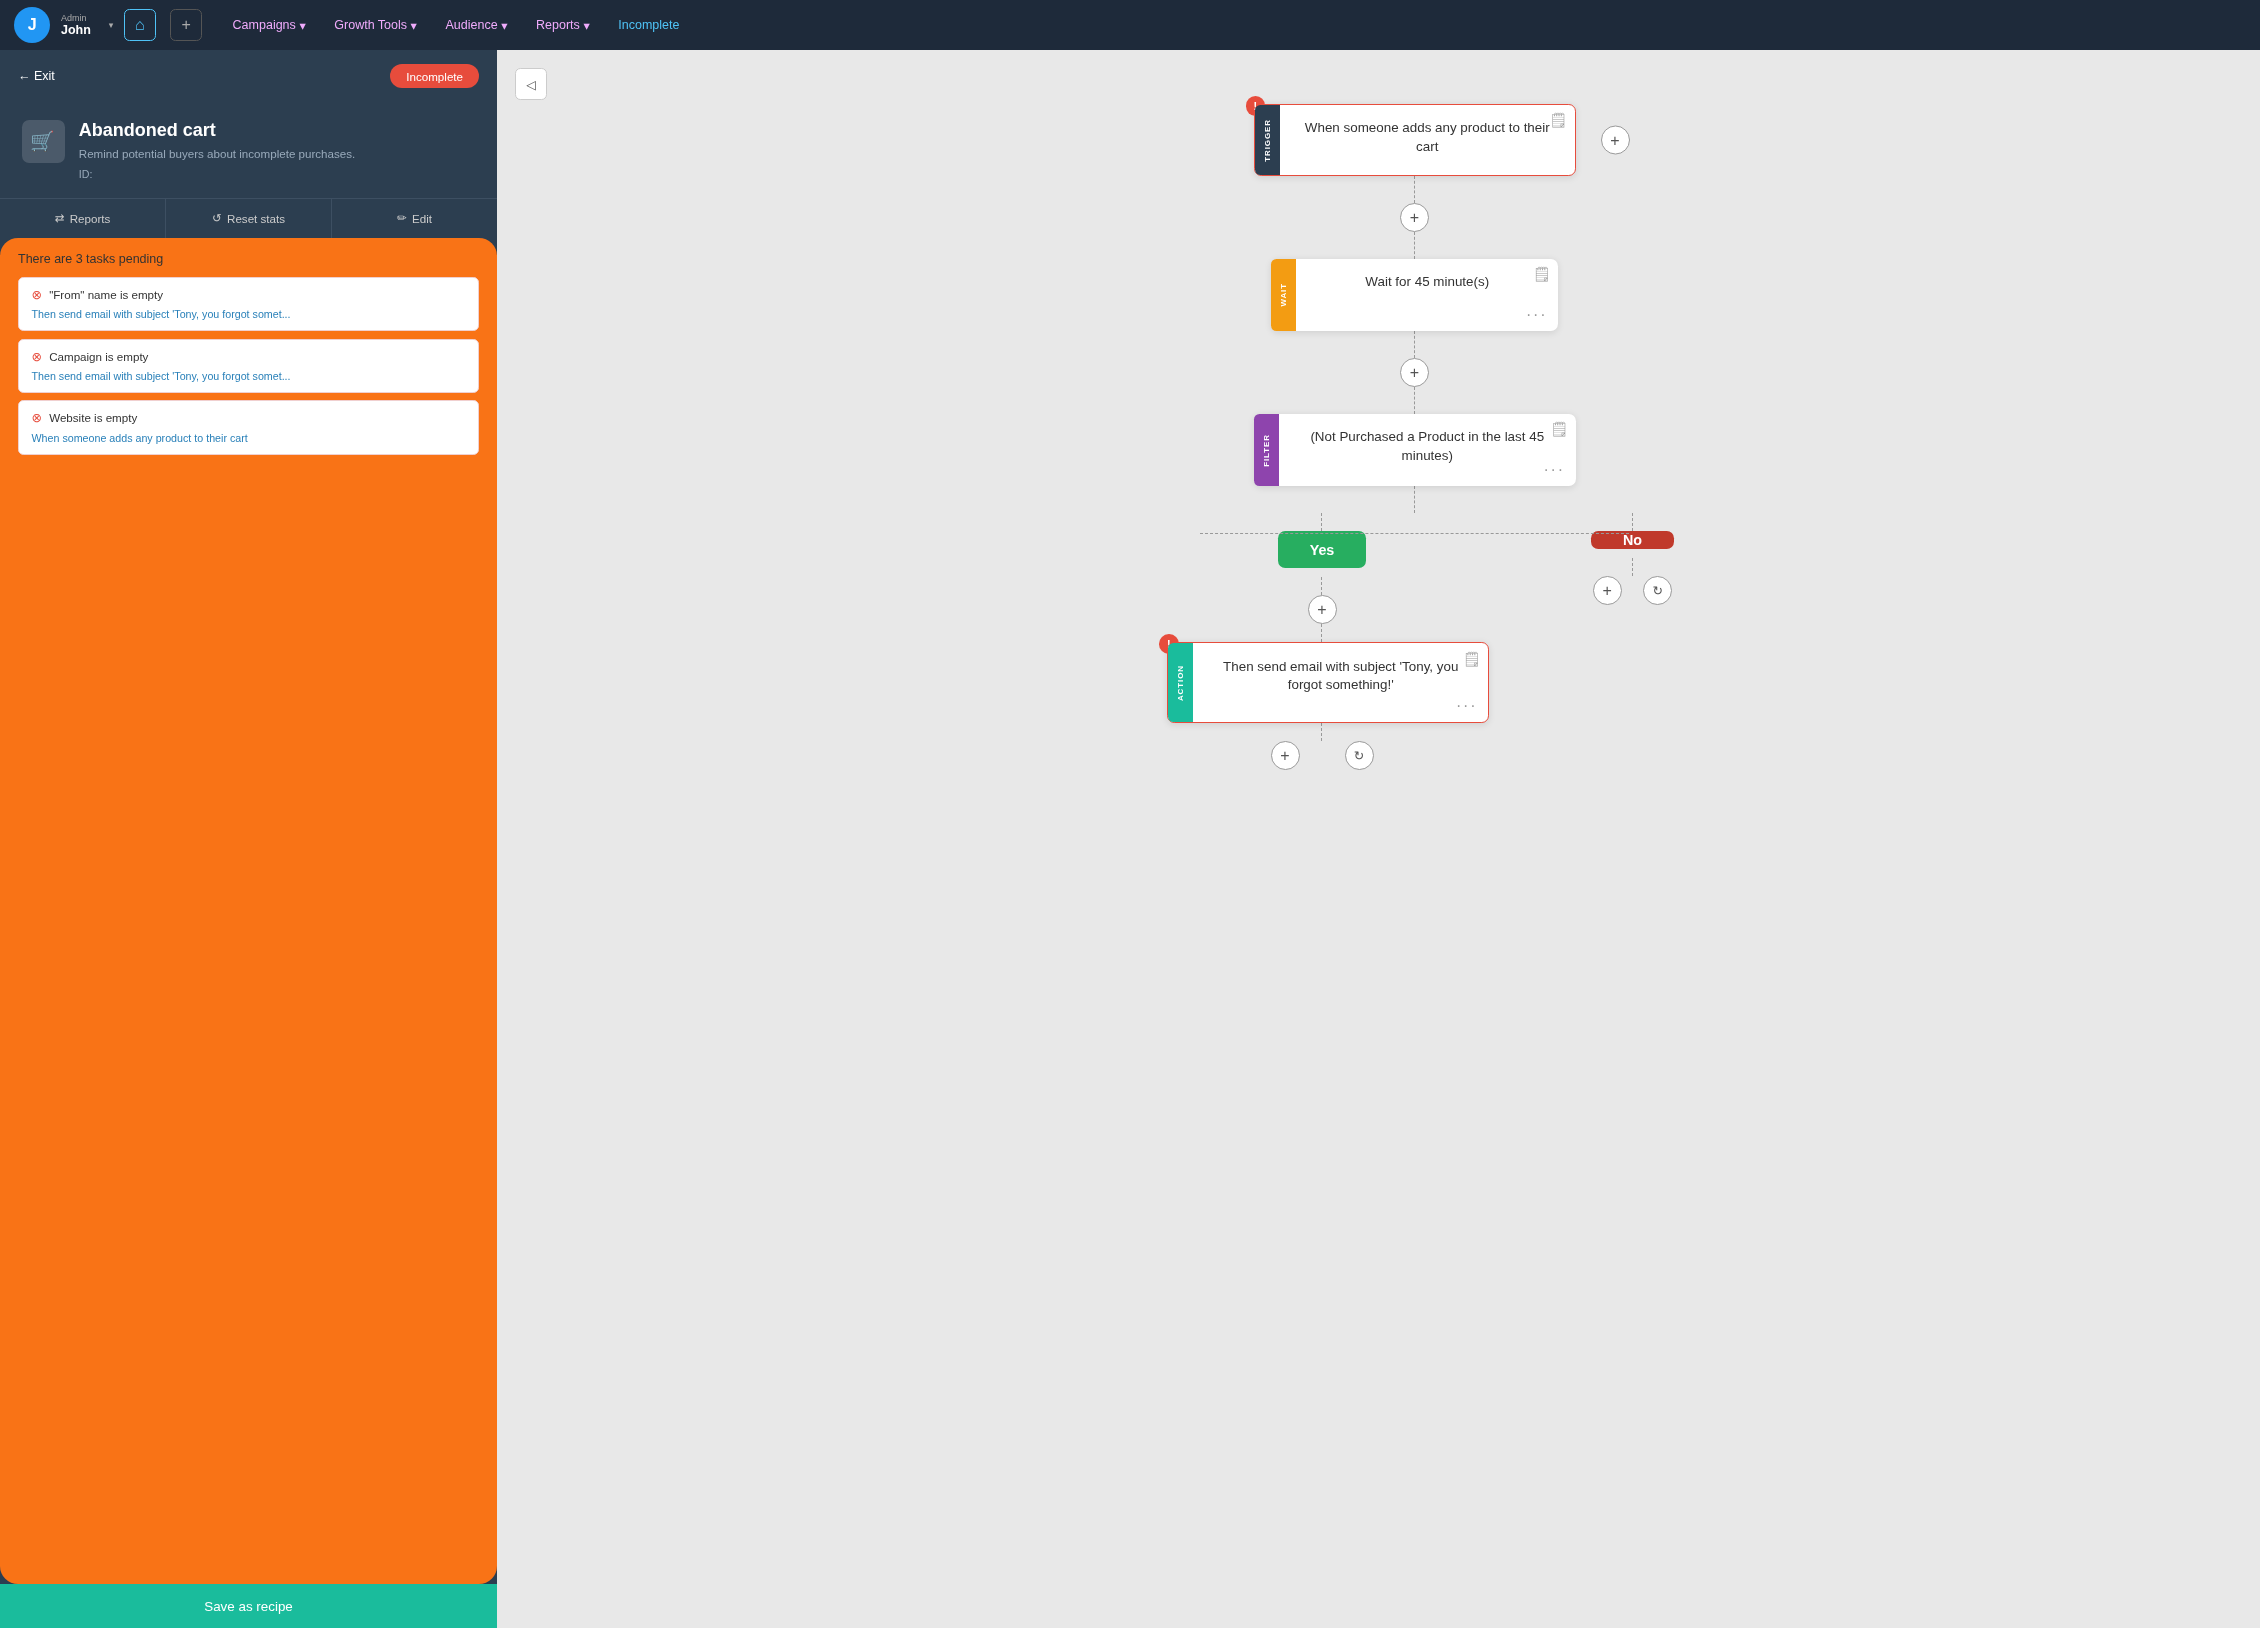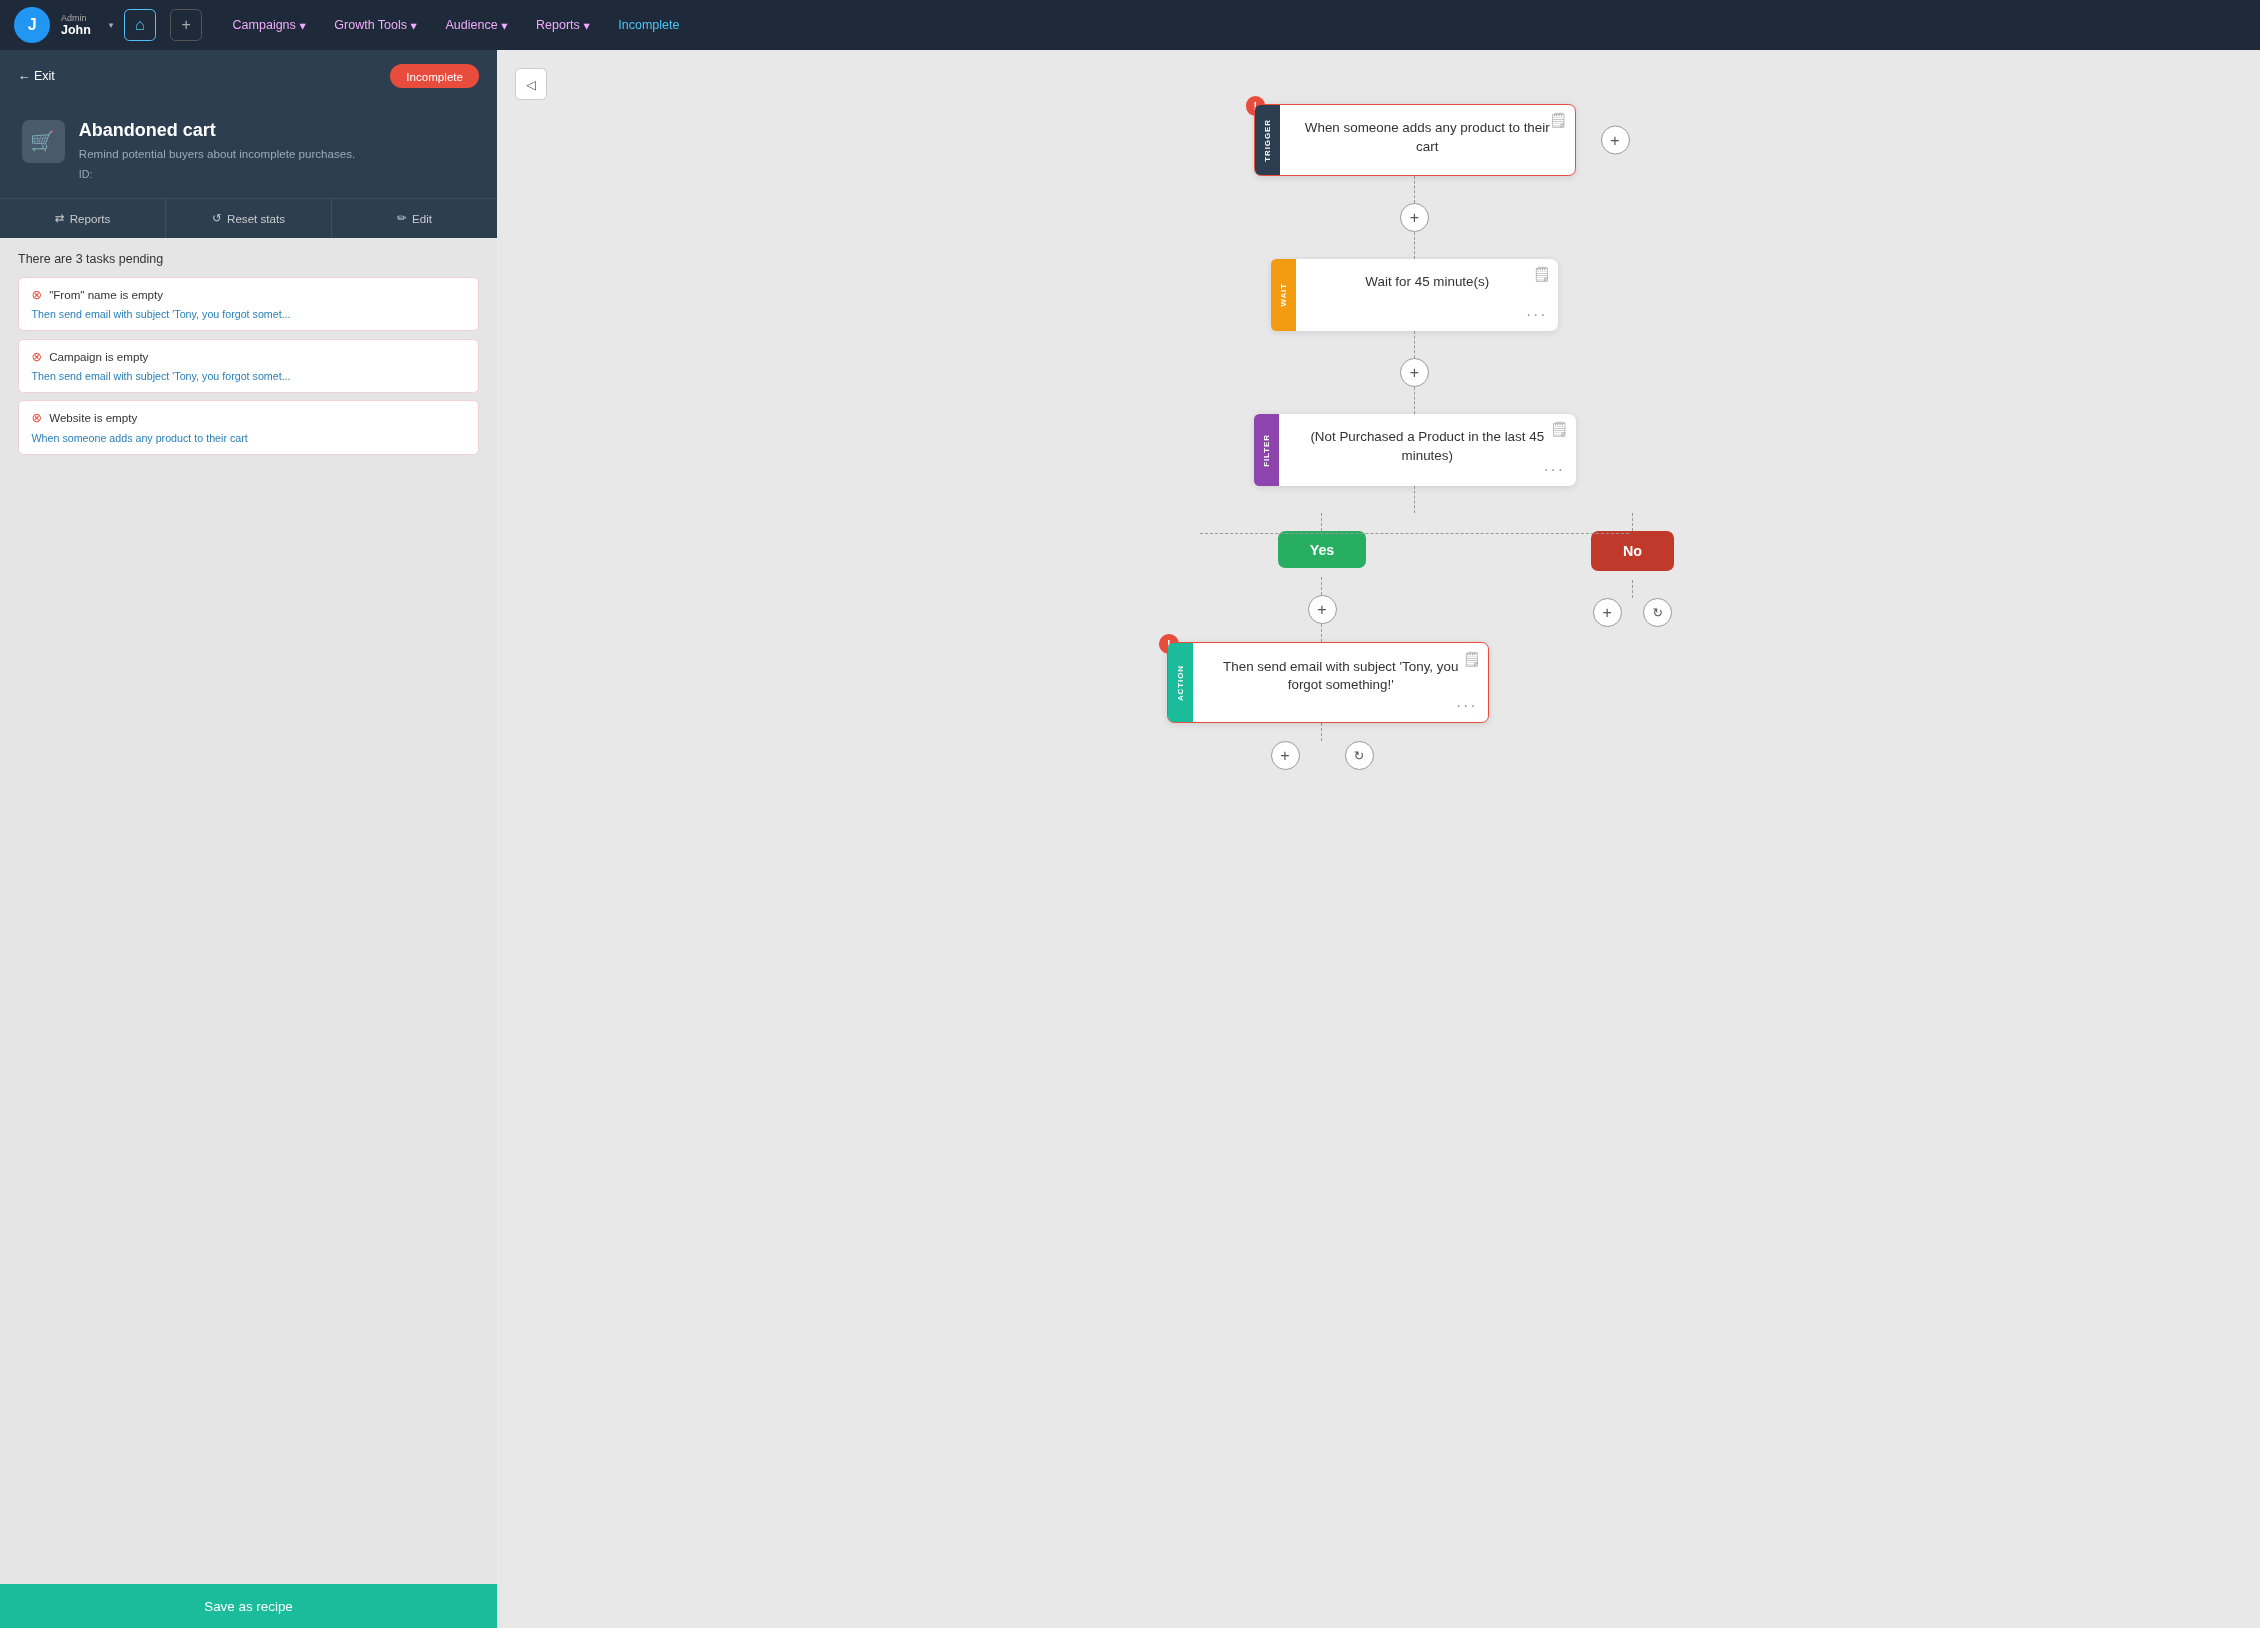--- a/index.html
+++ b/index.html
@@ -81,21 +81,21 @@
     }
     .action-tab {
       flex: 1; padding: 12.5px 7.2px; text-align: center;
       color: #ccc; font-size: 11.6px; cursor: pointer;
       border-right: 0.9px solid #3d4f62; display: flex; align-items: center; justify-content: center; gap: 5.4px;
       background: #2c3e50;
     }
     .action-tab:last-child { border-right: none; }
 
     
-    .tasks-panel { background: #e5e5e5; padding: 14.3px 18px; flex: 1; overflow-y: auto; }
+    .tasks-panel { background: #f97316; padding: 14.3px 18px; flex: 1; overflow-y: auto; border-radius: 18px; }
     .tasks-header { font-size: 12.5px; color: #333; margin-bottom: 10.7px; }
     .task-item {
       background: white; border: 0.9px solid #f0d0d0; border-radius: 5.4px;
       padding: 9px 12.5px; margin-bottom: 7.2px;
     }
     .task-item-header { display: flex; align-items: center; gap: 7.2px; margin-bottom: 3.6px; }
     .task-error-icon { color: #e74c3c; font-size: 12.5px; }
     .task-title { font-size: 11.6px; color: #333; }
     .task-link { font-size: 10.7px; color: #2980b9; text-decoration: none; cursor: pointer; }
 
@@ -172,21 +172,21 @@
     }
 
     
     .yes-btn {
       background: #27ae60; color: white; border: none;
       padding: 10.7px 32px; border-radius: 7.2px; font-size: 14.3px; font-weight: 600;
       cursor: pointer; margin-bottom: 9px;
     }
     .no-btn {
       background: #c0392b; color: white; border: none;
-      padding: 12px 32px; border-radius: 7.2px; font-size: 14.3px; font-weight: 600;
+      padding: 1px 32px; border-radius: 7.2px; font-size: 14.3px; font-weight: 600;
       cursor: pointer; margin-bottom: 9px;
     }
 
     
     .trigger-color { background: #2c3e50; }
     .wait-color { background: #f39c12; }
     .filter-color { background: #8e44ad; }
     .action-color { background: #1abc9c; }
 
     .side-plus {

